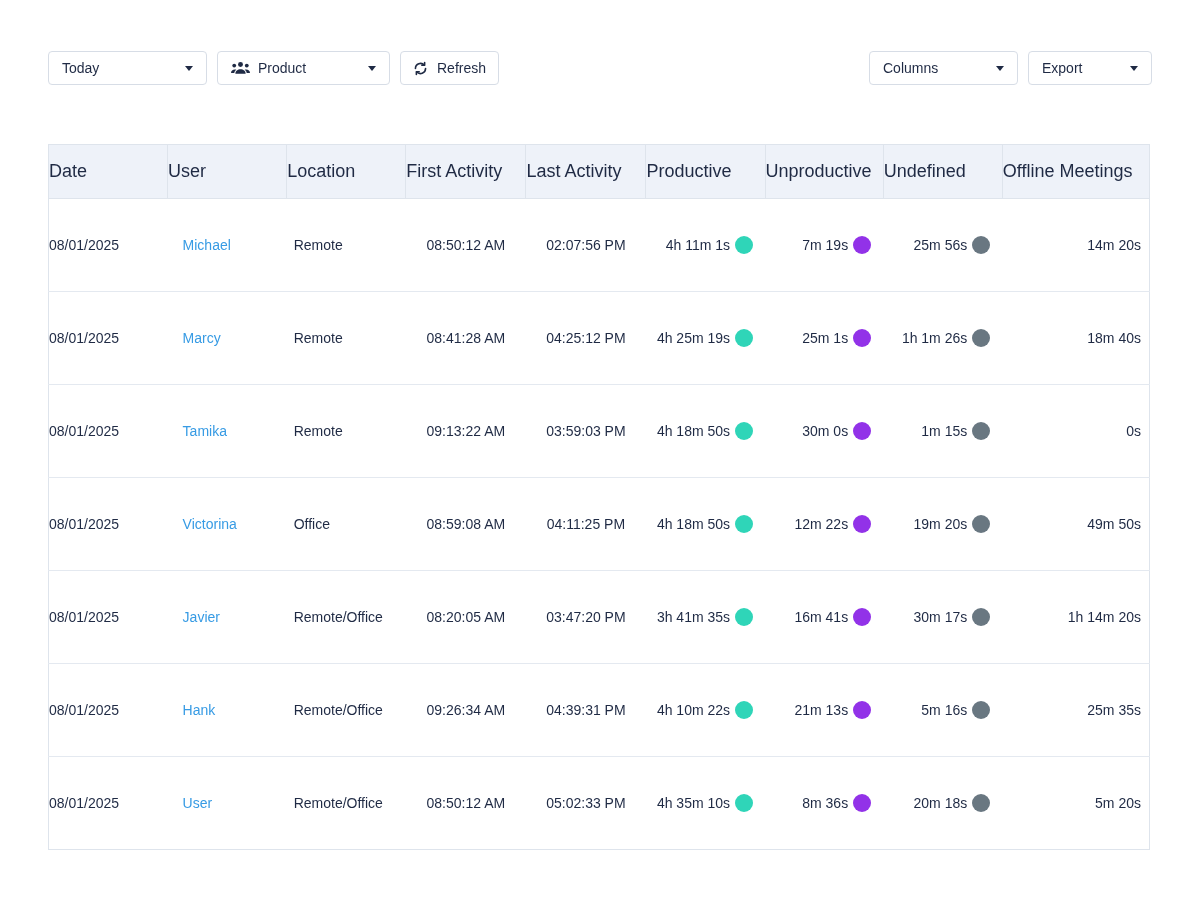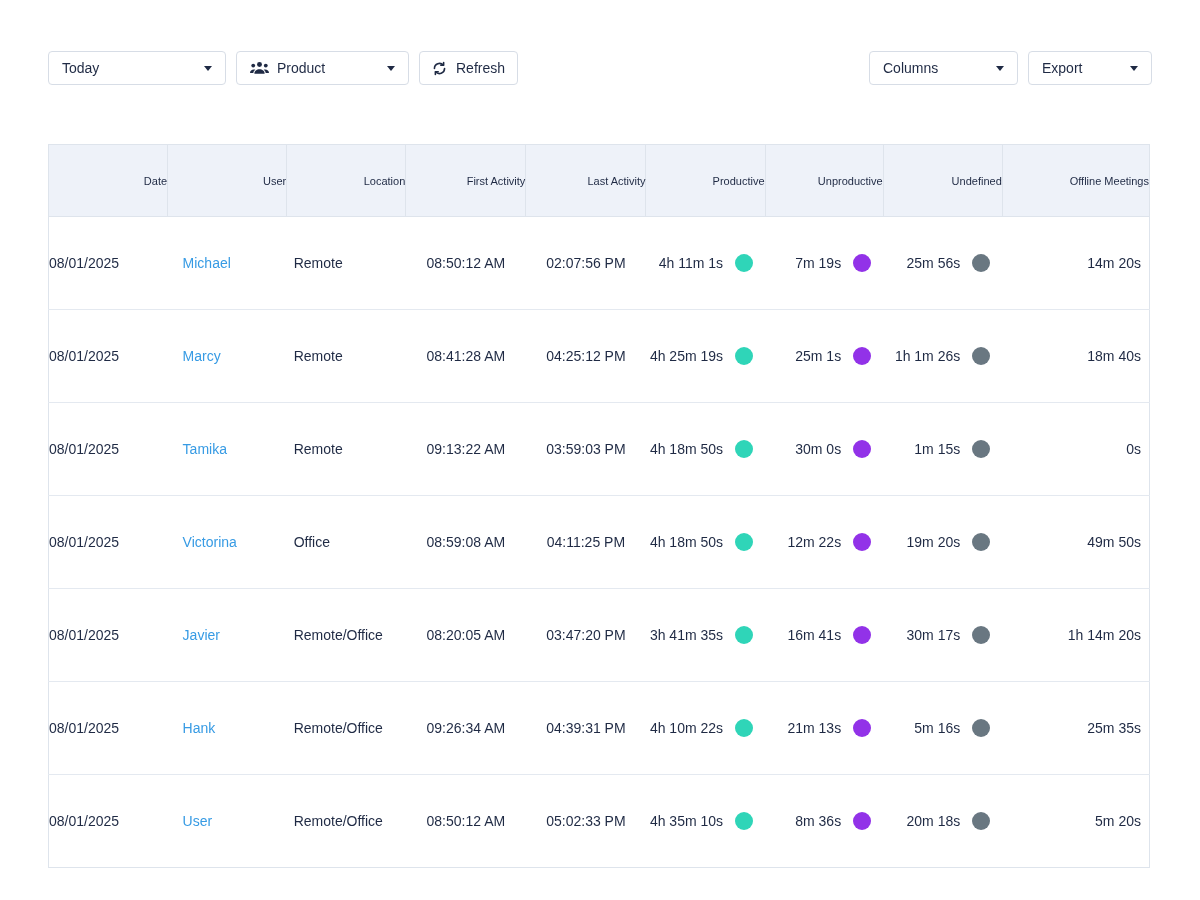--- a/index.html
+++ b/index.html
@@ -21,21 +21,21 @@
     color: #1f2a44;
     font-size: 14px;
     display: inline-flex;
     align-items: center;
     padding: 0 13px;
     gap: 9px;
     cursor: pointer;
     white-space: nowrap;
   }
   .btn.spread { justify-content: space-between; }
-  .btn-today   { width: 178px; }
+  .btn-today   { width: 159px; }
   .btn-product { width: 173px; }
   .btn-refresh { width: 99px;  justify-content: center; }
   .btn-columns { width: 149px; }
   .btn-export  { width: 124px; }
   .btn .left-group { display: inline-flex; align-items: center; gap: 8px; }
   .caret {
     width: 0; height: 0;
     border-left: 4.5px solid transparent;
     border-right: 4.5px solid transparent;
     border-top: 5.5px solid #1f2a44;
@@ -46,46 +46,46 @@
   
   .table-wrap { margin-top: 59px; }
   table {
     border-collapse: collapse;
     table-layout: fixed;
     width: 1102px;
     border: 1px solid #dee4ec;
   }
   thead th {
     background: #eef2f9;
-    height: 72px;
-    font-size: 11px;
+    height: 54px;
+    font-size: 18px;
     font-weight: normal;
     color: #1f2a44;
-    text-align: right;
+    text-align: left;
     border-right: 1px solid #dee4ec;
     border-bottom: 1px solid #dee4ec;
   }
   thead th:last-child { border-right: none; }
   tbody td {
     height: 93px;
     font-size: 14px;
     color: #1f2a44;
     background: #ffffff;
     border-bottom: 1px solid #e4e9f0;
     vertical-align: middle;
   }
   tbody tr:last-child td { border-bottom: none; }
 
   .c-date   { text-align: left; }
   .c-user   { text-align: left; padding-left: 15px; }
   .c-loc    { text-align: left; padding-left: 7px; }
   .c-time   { text-align: center; }
   .c-metric { text-align: right; }
   .c-metric .cell-inner {
-    display: inline-flex; align-items: center; gap: 12px; padding-right: 12px;
+    display: inline-flex; align-items: center; gap: 5px; padding-right: 12px;
   }
   .c-offline { text-align: right; padding-right: 8px; }
 
   .user-link { color: var(--user-link, #379be4); text-decoration: none; cursor: pointer; }
 
   .dot {
     width: 18px; height: 18px; border-radius: 50%;
     display: inline-block; flex: none;
   }
   .dot-productive   { background: var(--dot-productive, #2fd5b8); }

